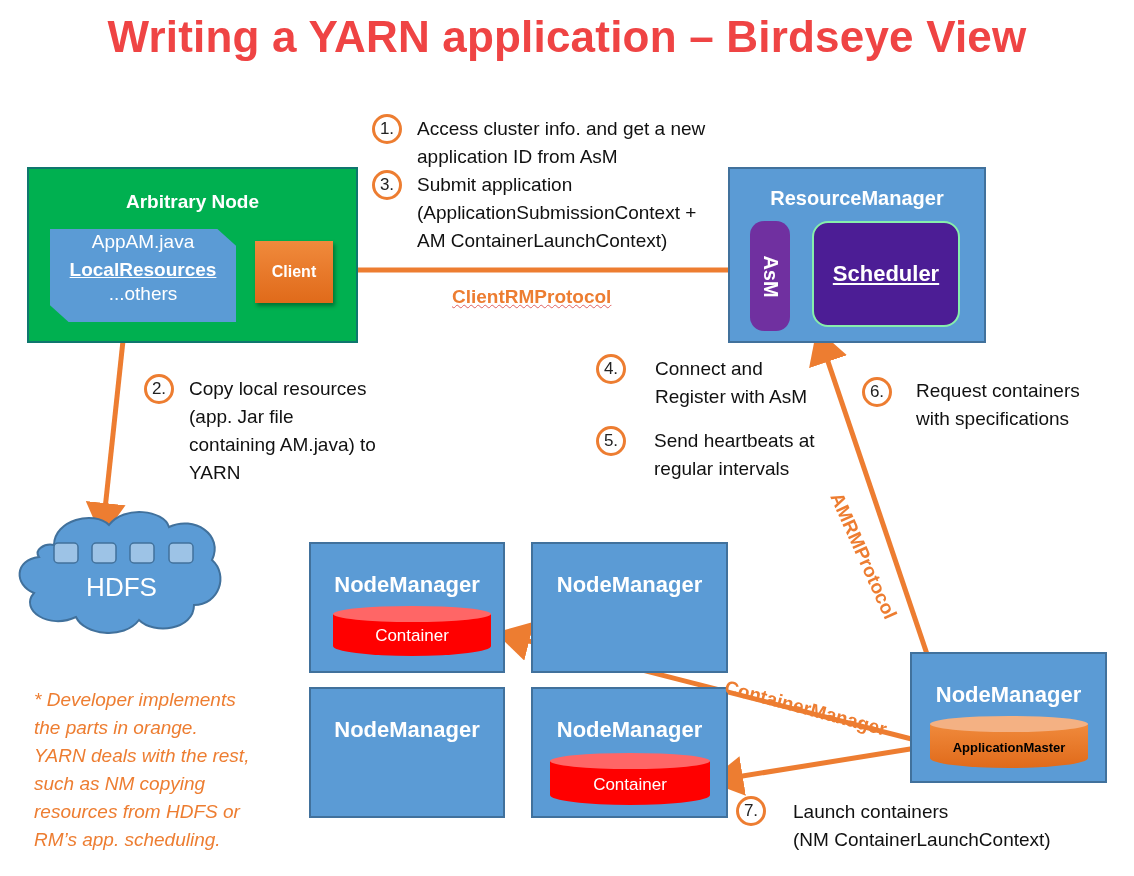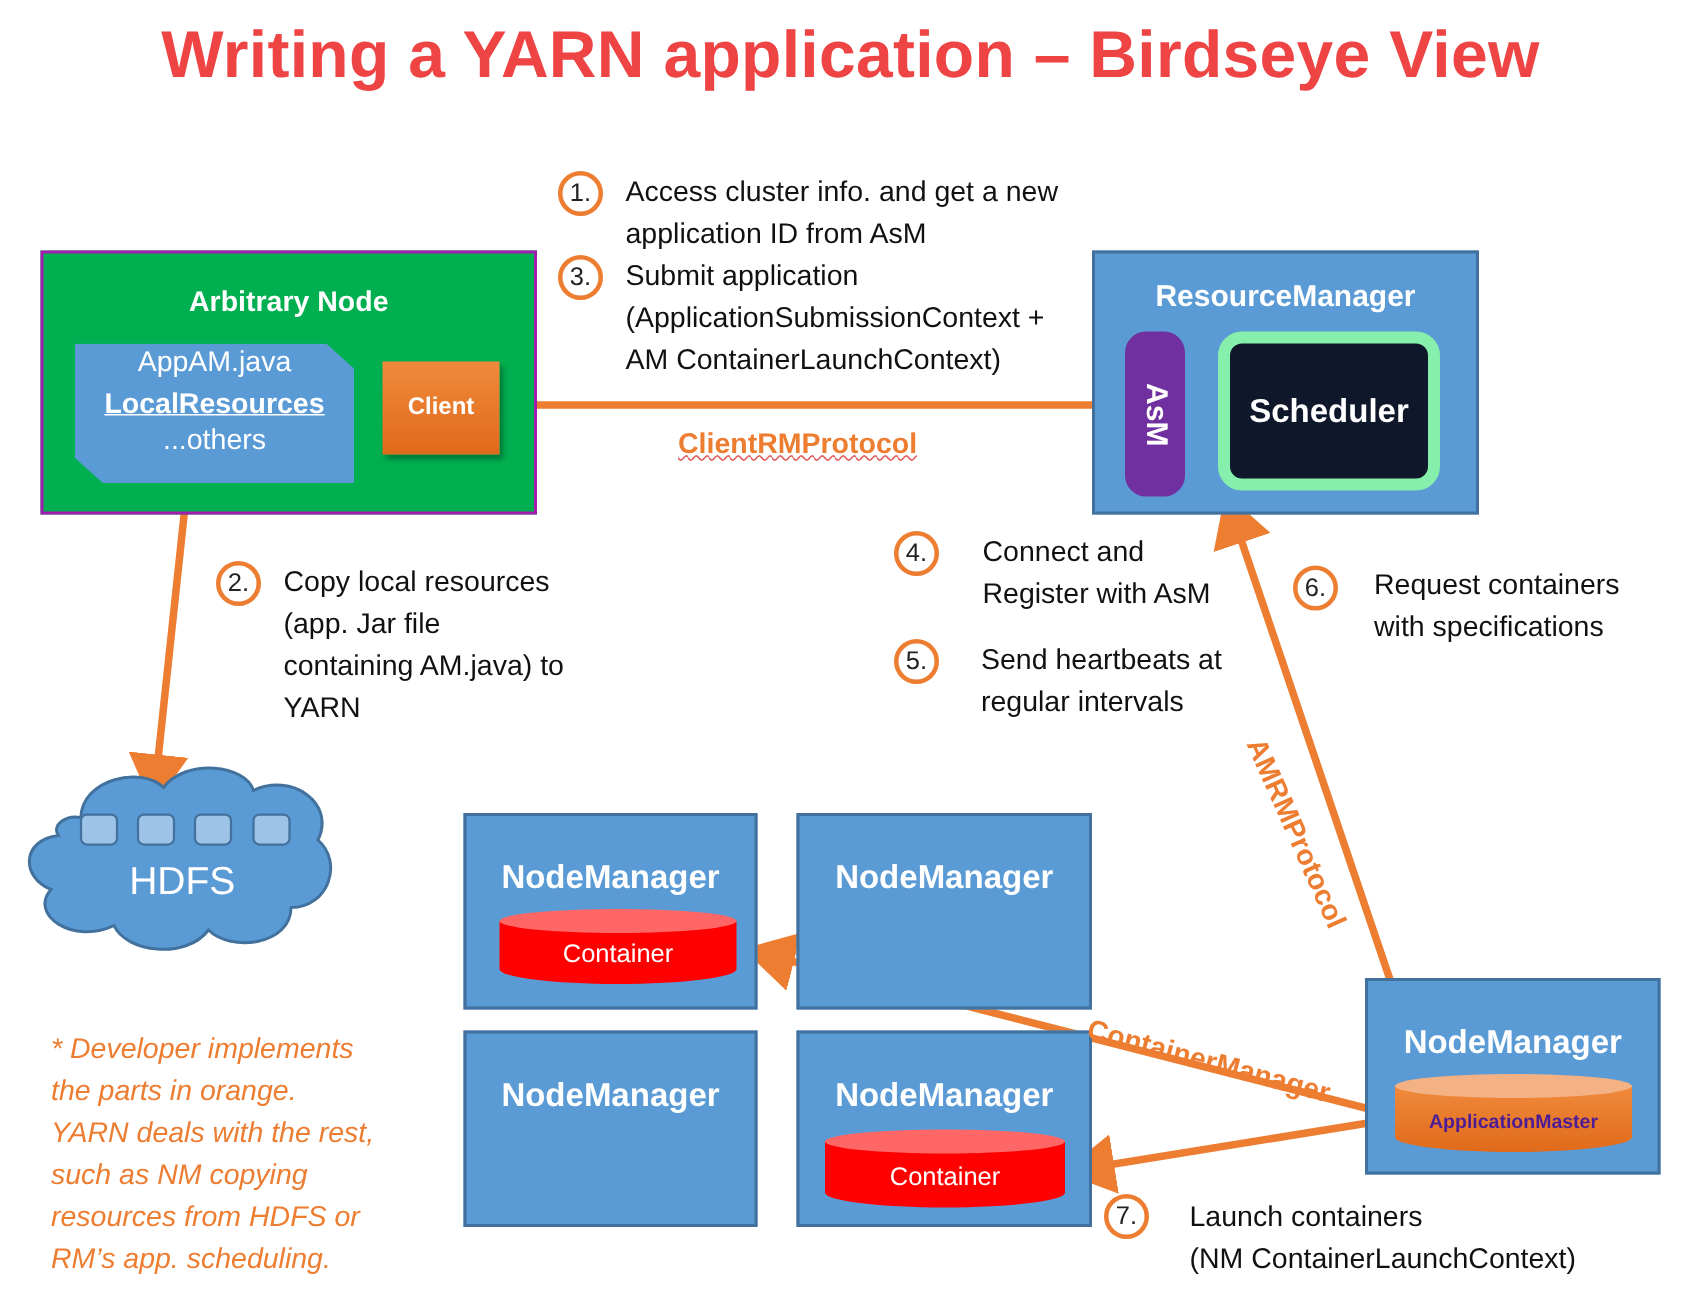--- a/index.html
+++ b/index.html
@@ -25,36 +25,36 @@
       <path d="M0,0 L7,4 L0,8 z" fill="#ed7d31"></path>
     </marker>
   </defs>
   <line x1="332" y1="270" x2="788" y2="270" stroke="#ed7d31" stroke-width="5" marker-end="url(#ah)"></line>
   <line x1="125" y1="322" x2="103" y2="528" stroke="#ed7d31" stroke-width="5" marker-end="url(#ah)"></line>
   <line x1="950" y1="722" x2="820" y2="338" stroke="#ed7d31" stroke-width="5" marker-end="url(#ah)"></line>
   <line x1="935" y1="745" x2="505" y2="635" stroke="#ed7d31" stroke-width="5" marker-end="url(#ah)"></line>
   <line x1="935" y1="745" x2="718" y2="780" stroke="#ed7d31" stroke-width="5" marker-end="url(#ah)"></line>
 </svg>
 
-<div class="abs" style="left:27px;top:167px;width:331px;height:176px;background:#00b050;border:2px solid #a21caf;box-sizing:border-box;">
+<div class="abs" style="left:27px;top:167px;width:331px;height:176px;background:#00b050;border:2px solid #0f766e;box-sizing:border-box;">
   <div style="position:absolute;top:22px;width:100%;text-align:center;color:#fff;font-weight:bold;font-size:19px;">Arbitrary Node</div>
   <div style="position:absolute;left:21px;top:60px;width:186px;height:93px;background:#5b9bd5;clip-path:polygon(0 0,90% 0,100% 18%,100% 100%,10% 100%,0 82%);text-align:center;color:#fff;font-size:19px;">
     <div style="margin-top:2px;">AppAM.java</div>
     <div style="margin-top:6px;font-weight:bold;text-decoration:underline;">LocalResources</div>
     <div style="margin-top:2px;">...others</div>
   </div>
   <div style="position:absolute;left:226px;top:72px;width:78px;height:62px;background:linear-gradient(#f08a3c,#e06a1a);color:#fff;font-weight:bold;font-size:16px;display:flex;align-items:center;justify-content:center;box-shadow:2px 3px 4px rgba(0,0,0,0.35);">Client</div>
 </div>
 
 <div class="abs box-blue" style="left:728px;top:167px;width:258px;height:176px;">
   <div class="nm-title" style="position:absolute;top:18px;font-size:20px;">ResourceManager</div>
   <div style="position:absolute;left:20px;top:52px;width:40px;height:110px;background:#7030a0;border-radius:14px 14px 14px 14px;display:flex;align-items:center;justify-content:center;">
     <span style="color:#fff;font-weight:bold;font-size:20px;transform:rotate(90deg);display:inline-block;">AsM</span>
   </div>
-  <div style="position:absolute;left:82px;top:52px;width:148px;height:106px;background:#0f172a;border:8px solid #86efac;border-radius:16px;box-sizing:border-box;color:#fff;font-weight:bold;font-size:22px;display:flex;align-items:center;justify-content:center;">Scheduler</div>
+  <div style="position:absolute;left:82px;top:52px;width:148px;height:106px;background:#4c1d95;border:2px solid #86efac;border-radius:16px;box-sizing:border-box;color:#fff;font-weight:bold;font-size:22px;display:flex;align-items:center;justify-content:center;text-decoration:underline;">Scheduler</div>
 </div>
 
 <div class="abs step-num" style="left:372px;top:114px;">1.</div>
 <div class="abs step-text" style="left:417px;top:115px;">Access cluster info. and get a new
 application ID from AsM</div>
 <div class="abs step-num" style="left:372px;top:170px;">3.</div>
 <div class="abs step-text" style="left:417px;top:171px;">Submit application
 (ApplicationSubmissionContext +
 AM ContainerLaunchContext)</div>
 
@@ -105,21 +105,21 @@
     <div style="position:absolute;top:0;width:100%;height:16px;background:#ff6666;border-radius:50%;"></div>
     <div style="position:absolute;top:22px;width:100%;text-align:center;color:#fff;font-size:17px;">Container</div>
   </div>
 </div>
 
 <div class="abs box-blue" style="left:910px;top:652px;width:197px;height:131px;">
   <div class="nm-title" style="position:absolute;top:28px;">NodeManager</div>
   <div class="cyl" style="left:18px;top:62px;width:158px;height:58px;">
     <div style="position:absolute;top:8px;width:100%;height:44px;background:linear-gradient(#f08a3c,#e06a1a);border-radius:0 0 79px 79px/0 0 10px 10px;"></div>
     <div style="position:absolute;top:0;width:100%;height:16px;background:#f4b183;border-radius:50%;"></div>
-    <div style="position:absolute;top:24px;width:100%;text-align:center;color:#4c1d95;font-weight:bold;font-size:13px;">ApplicationMaster</div>
+    <div style="position:absolute;top:24px;width:100%;text-align:center;color:#000000;font-weight:bold;font-size:13px;">ApplicationMaster</div>
   </div>
 </div>
 
 <div class="abs proto" style="left:795px;top:545px;transform:rotate(66deg);transform-origin:center;">AMRMProtocol</div>
 <div class="abs proto" style="left:725px;top:676px;transform:rotate(15deg);transform-origin:left center;">ContainerManager</div>
 
 <div class="abs step-num" style="left:596px;top:354px;">4.</div>
 <div class="abs step-text" style="left:655px;top:355px;">Connect and
 Register with AsM</div>
 <div class="abs step-num" style="left:596px;top:426px;">5.</div>

